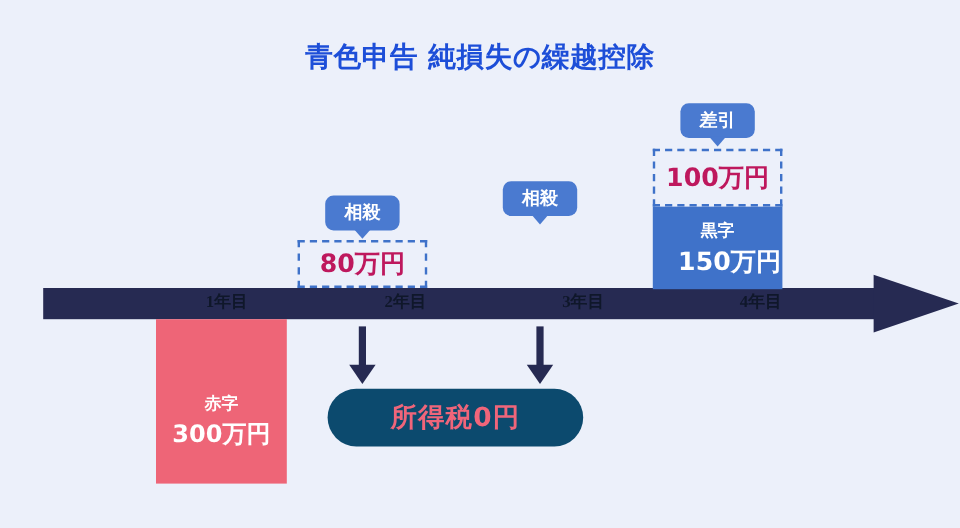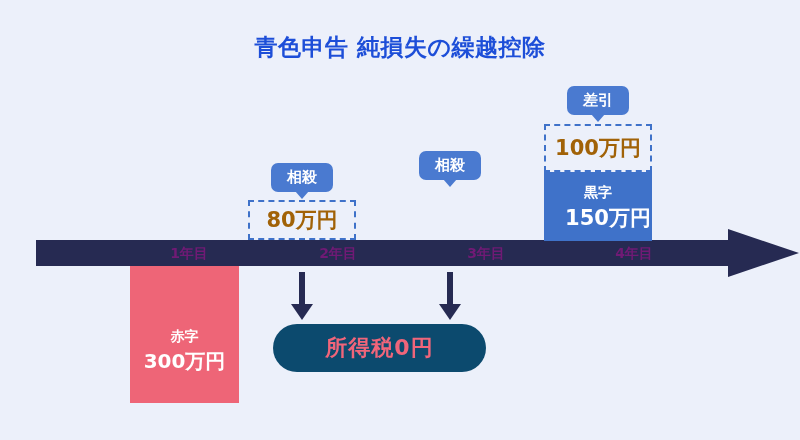--- a/index.html
+++ b/index.html
@@ -57,24 +57,25 @@
     border-top: 24px solid transparent;
     border-bottom: 24px solid transparent;
     border-left: 71px solid #262a52;
   }
   .year-label {
     position: absolute;
     top: 0;
     height: 26px;
     line-height: 26px;
     text-align: center;
-    color: #701a75;
+    color: #0f172a;
     font-size: 14px;
     font-weight: bold;
     z-index: 3;
+    font-family: Liberation Serif, serif;
   }
 
   
   .loss-bar {
     position: absolute;
     background: #ee6577;
     color: #ffffff;
     text-align: center;
     z-index: 1;
   }
@@ -90,21 +91,21 @@
     left: 0; right: 0;
     top: 82px;
     font-size: 20px;
     font-weight: bold;
   }
 
   .offset-box {
     position: absolute;
     border: 2px dashed #3f72c9;
     background: #ecf0fa;
-    color: #a16207;
+    color: #be185d;
     font-size: 21px;
     font-weight: bold;
     display: flex;
     align-items: center;
     justify-content: center;
     z-index: 2;
   }
 
   .profit-bar {
     position: absolute;

